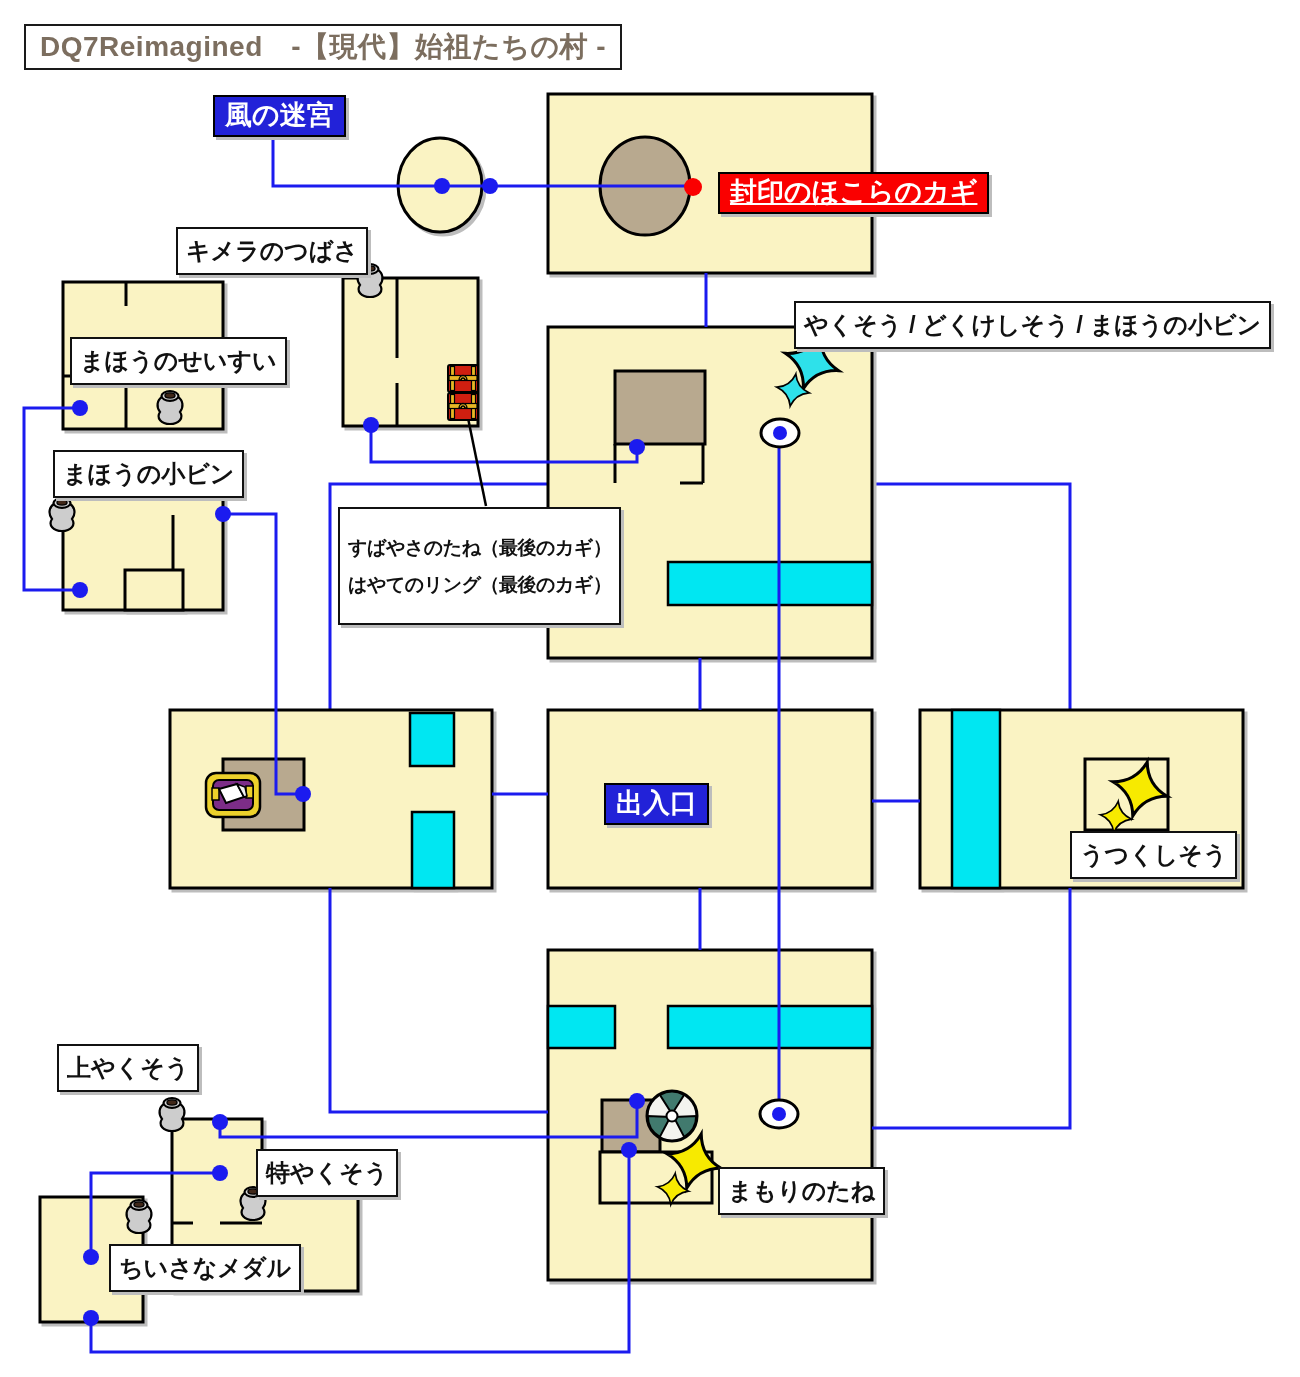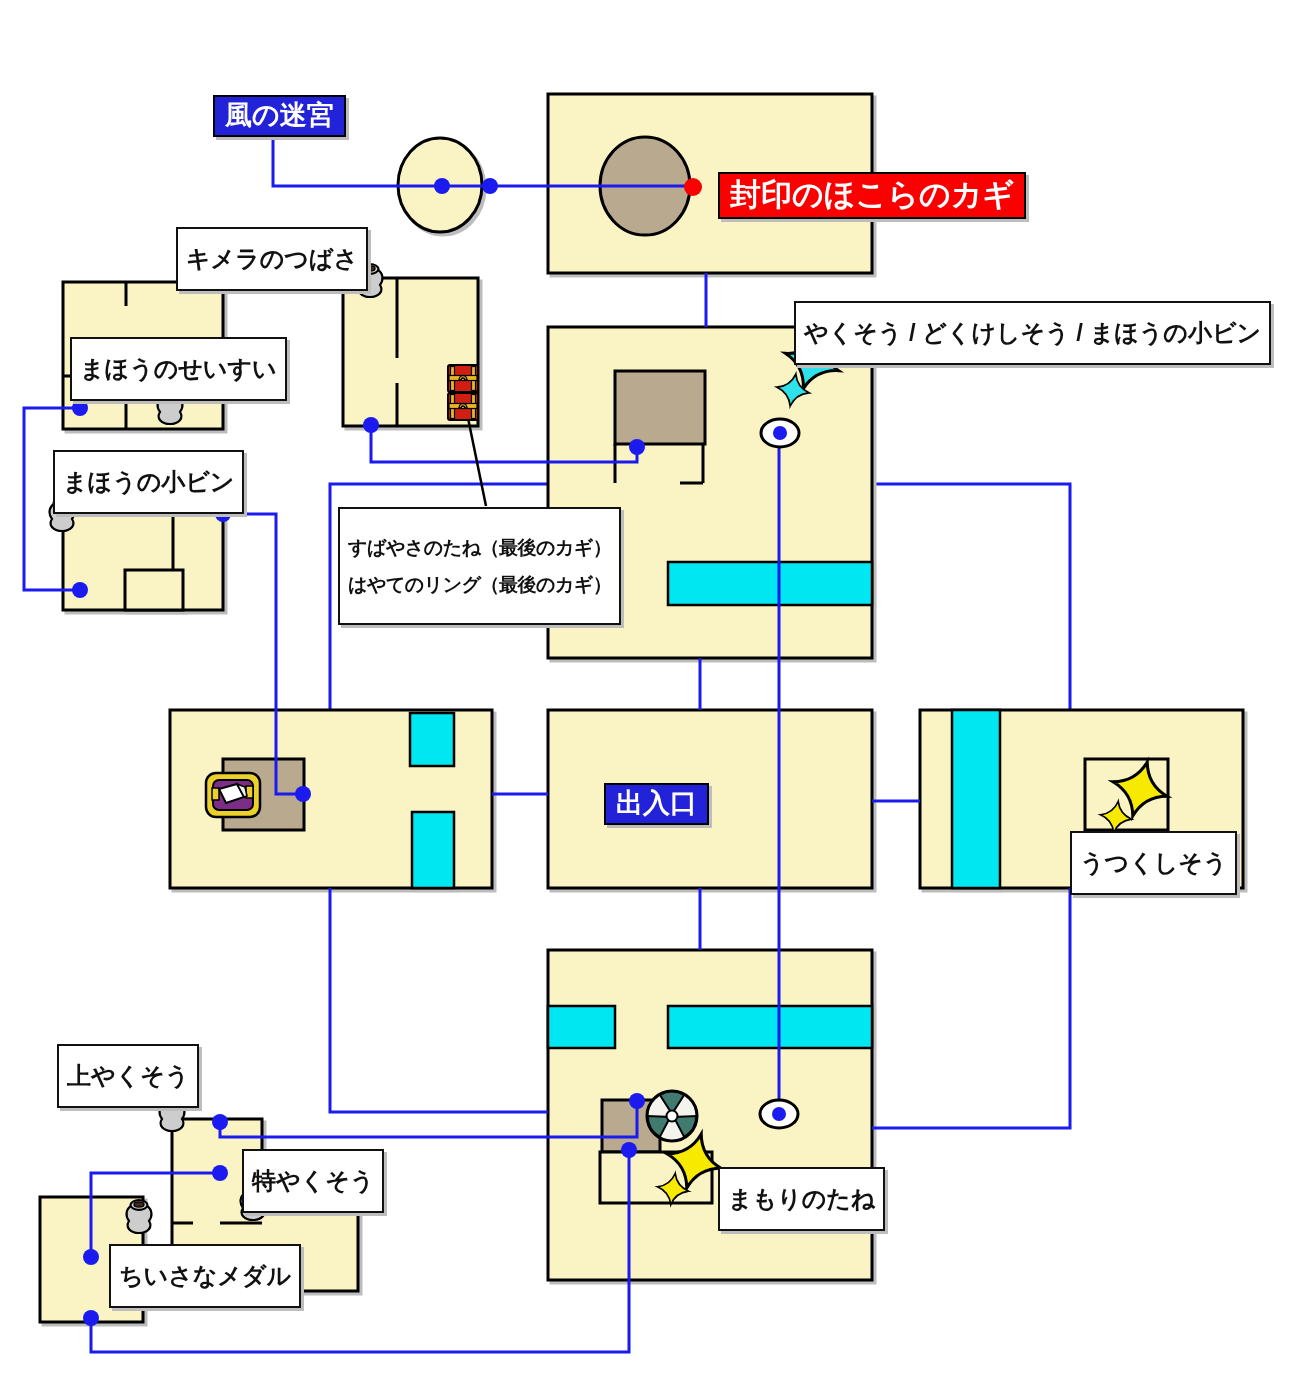--- a/index.html
+++ b/index.html
@@ -20,26 +20,26 @@
   .tcircle{fill:var(--tan);stroke:#000;stroke-width:3;}
   .roombox{fill:var(--room-fill);stroke:#000;stroke-width:3;}
   .bline{stroke:var(--blue);stroke-width:3;fill:none;}
   .bdot{fill:var(--blue);}
   .rdot{fill:var(--red);}
   .well{fill:#fff;stroke:#000;stroke-width:3;}
   .pointer{stroke:#000;stroke-width:2.5;}
   .spark-cyan{fill:var(--sparkle-cyan);stroke:#000;stroke-width:3;}
   .spark-yellow{fill:var(--sparkle-yellow);stroke:#000;stroke-width:3;}
   .lbl{position:absolute;background:var(--label-bg);border:2.5px solid var(--label-border);
-    color:#111;font-size:24px;font-weight:600;line-height:1.18;padding:16px 8px;
+    color:#111;font-size:24px;font-weight:600;line-height:1.18;padding:8px 8px;
     white-space:nowrap;box-shadow:3px 3px 0 var(--shadow);z-index:5;}
   .lbl.blue{background:var(--blue-label-bg);color:#fff;font-size:27px;font-weight:700;
     border-color:#000;padding:3px 10px;text-align:right;}
-  .lbl.red{background:var(--red);color:#fff;font-size:31px;font-weight:700;
-    border-color:#000;padding:3px 10px;}
+  .lbl.red{background:var(--red);color:#fff;font-size:27px;font-weight:700;
+    border-color:#000;padding:3px 10px;text-decoration:underline;}
   .lbl.multi{font-size:19px;line-height:1.95;letter-spacing:-0.5px;padding:20px 8px;}
   #map-title{position:absolute;left:24px;top:24px;background:#fff;
     border:2.5px solid #1a1a1a;color:var(--title-text);font-size:28px;font-weight:bold;
     padding:2px 14px;white-space:nowrap;letter-spacing:0.5px;z-index:5;}
 </style>
 </head>
 <body>
 
 <div id="map-canvas">
 
@@ -186,33 +186,34 @@
       <circle cx="637" cy="1101" r="8" class="bdot"></circle>
       <circle cx="629" cy="1150" r="8" class="bdot"></circle>
       <circle cx="220" cy="1122" r="8" class="bdot"></circle>
       <circle cx="220" cy="1173" r="8" class="bdot"></circle>
       <circle cx="91" cy="1257" r="8" class="bdot"></circle>
       <circle cx="91" cy="1318" r="8" class="bdot"></circle>
       <circle cx="693" cy="187" r="9" class="rdot"></circle>
     </g>
   </svg>
 
+  <div id="map-title">DQ7Reimagined　-【現代】始祖たちの村 -</div>
 
   <div class="lbl blue" style="left:213px;top:95px">風の迷宮</div>
   <div class="lbl red" style="left:718px;top:172px">封印のほこらのカギ</div>
   <div class="lbl" style="left:176px;top:227px">キメラのつばさ</div>
   <div class="lbl" style="left:70px;top:337px">まほうのせいすい</div>
   <div class="lbl" style="left:53px;top:450px">まほうの小ビン</div>
   <div class="lbl" style="left:794px;top:301px">やくそう / どくけしそう / まほうの小ビン</div>
 
   <div class="lbl multi" style="left:338px;top:507px">
     <div>すばやさのたね（最後のカギ）</div>
     <div>はやてのリング（最後のカギ）</div>
   </div>
 
   <div class="lbl blue" style="left:604px;top:783px">出入口</div>
   <div class="lbl" style="left:1070px;top:831px">うつくしそう</div>
   <div class="lbl" style="left:57px;top:1044px">上やくそう</div>
-  <div class="lbl" style="left:242px;top:1149px">特やくそう</div>
+  <div class="lbl" style="left:256px;top:1149px">特やくそう</div>
   <div class="lbl" style="left:109px;top:1244px">ちいさなメダル</div>
   <div class="lbl" style="left:718px;top:1167px">まもりのたね</div>
 
 </div>
 
 </body></html>

